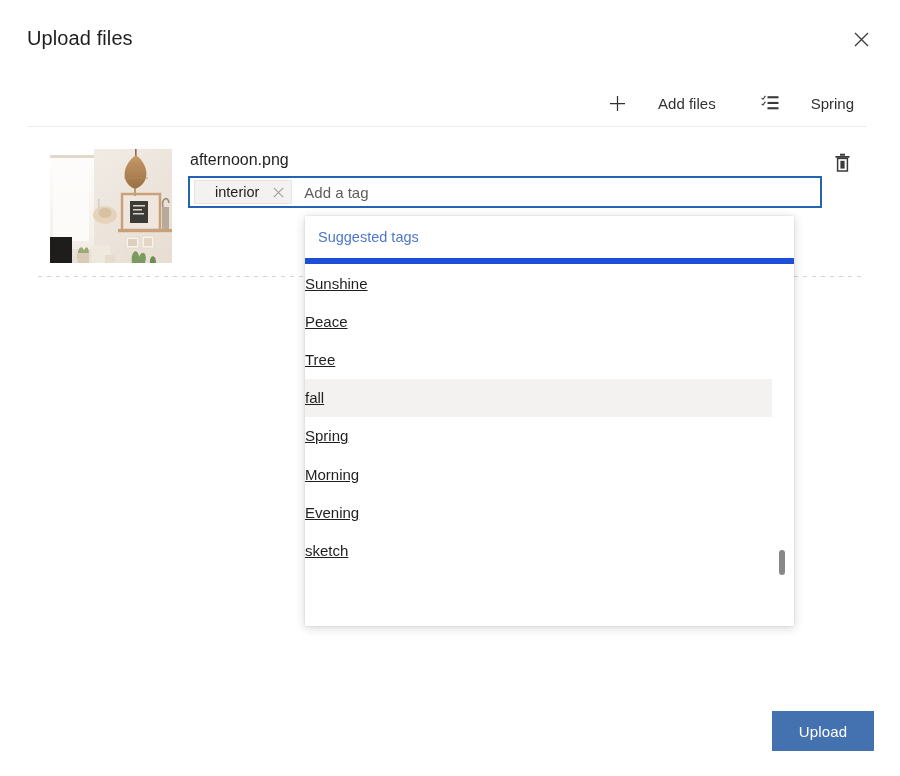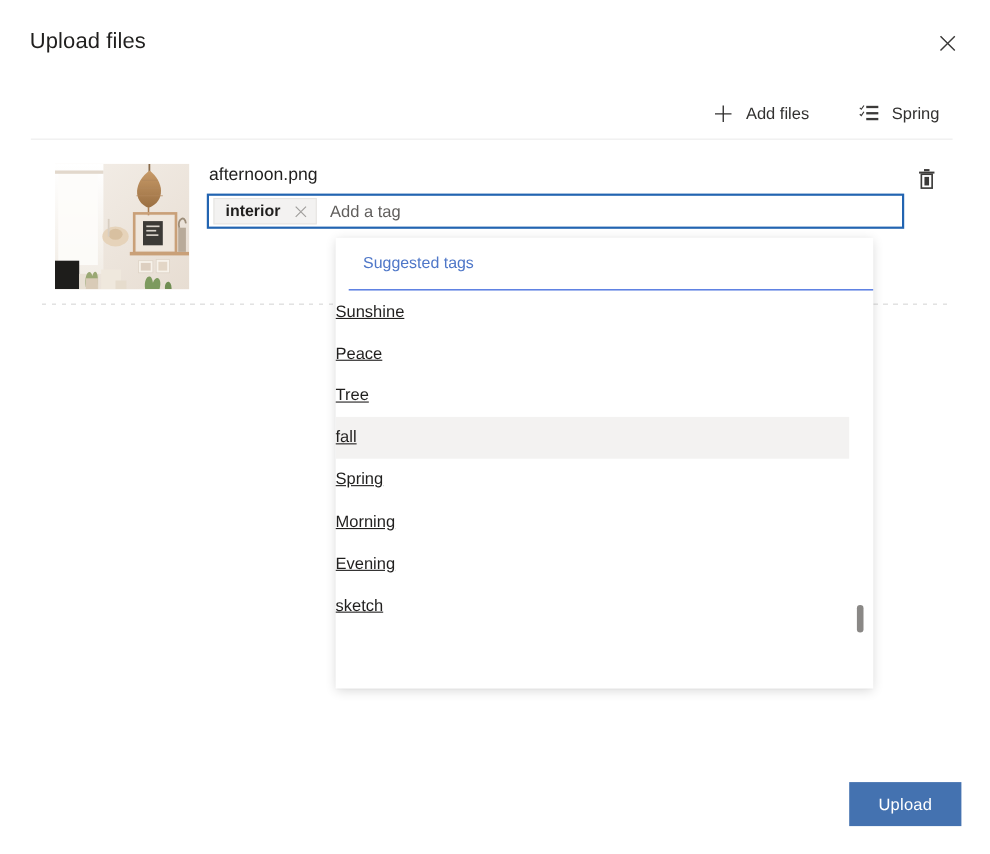--- a/index.html
+++ b/index.html
@@ -53,20 +53,21 @@
     align-items: center;
     height: 40px;
     padding: 0 12px;
     cursor: pointer;
     background: transparent;
     border: none;
     color: #323130;
     font-size: 15px;
     font-family: "Liberation Sans", sans-serif;
     white-space: nowrap;
+    gap: 20px;
   }
   .cmd-btn .cmd-icon {
     display: inline-flex;
     align-items: center;
     justify-content: center;
     width: 20px; height: 20px;
     margin-right: 11px;
   }
   #add-files-button { margin-right: 20px; }
   #command-bar-divider {
@@ -115,24 +116,23 @@
     align-items: center;
     padding-left: 4px;
     cursor: text;
   }
   .tag-chip {
     display: inline-flex;
     align-items: center;
     height: 24px;
     background: #f3f2f1;
     border: 1px solid #e6e4e2;
-    padding: 0 0 0 10px;
+    padding: 0 0 0 20px;
     margin-right: 4px;
     max-width: 260px;
-    font-weight: bold;
   }
   .tag-chip-label {
     font-size: 14.5px;
     color: #201f1e;
     white-space: nowrap;
     line-height: 1;
   }
   .tag-chip-remove {
     display: inline-flex;
     align-items: center; justify-content: center;
@@ -165,23 +165,22 @@
     box-shadow: 0 2px 10px rgba(0,0,0,0.16), 0 0 2px rgba(0,0,0,0.12);
     overflow: hidden;
   }
   #suggestions-header {
     height: 48px;
     display: flex;
     align-items: center;
     padding-left: 13px;
     font-size: 14.5px;
     color: #4f77c8;
-    border-bottom: 1px solid #1d4ed8;
+    border-bottom: 6px solid #1d4ed8;
     user-select: none;
-    margin-left: 12px;
   }
   #suggestions-list {
     position: relative;
     height: 362px;
   }
   .suggestion-item {
     height: 38.2px;
     display: flex;
     align-items: center;
     font-size: 15px;

